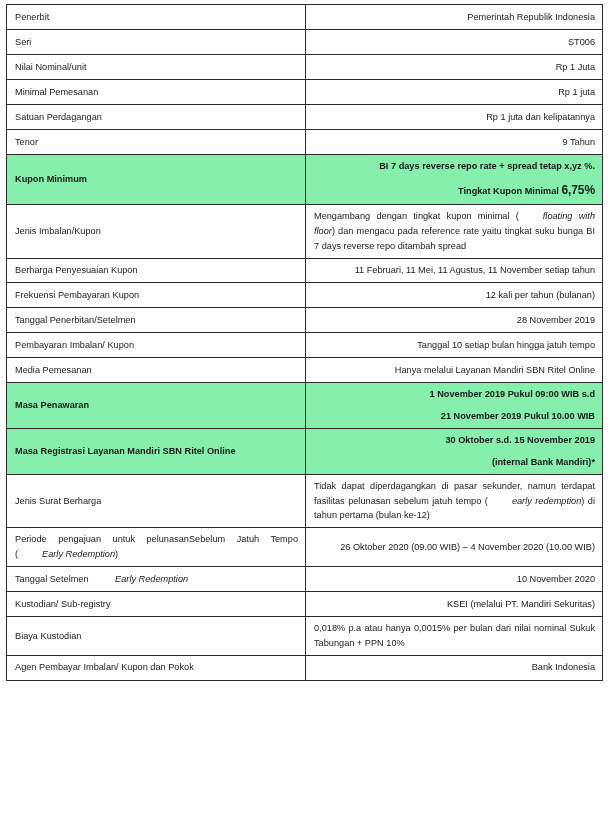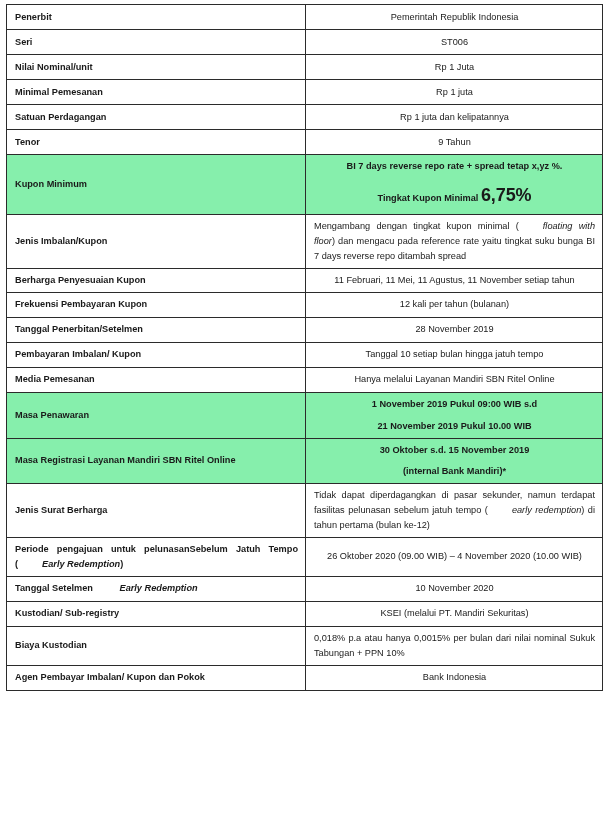--- a/index.html
+++ b/index.html
@@ -39,38 +39,38 @@
   table.spec-table td {
     border: 1px solid #2b2b2b;
     padding: 4px 7px 4px 8px;
     vertical-align: middle;
     background: #ffffff;
     word-wrap: break-word;
     overflow-wrap: break-word;
     hyphens: none;
   }
 
-  td.label { text-align: left; font-weight: bold; }
-  td.value { text-align: center; }
+  td.label { text-align: left; }
+  td.value { text-align: right; }
 
   
   td.justify { text-align: justify; text-align-last: left; }
 
   
   tr.hl > td {
     background: #86efac;
     font-weight: bold;
   }
 
   
   tr.single > td { height: 16px; }
 
   .ital { font-style: italic; padding-left: 24px; }
   .big-rate {
-    font-size: 18px;
+    font-size: 12px;
     font-weight: bold;
     letter-spacing: -0.1px;
   }
   .para { display: block; margin: 0; }
   .para + .para { margin-top: 7px; }
 </style>
 </head>
 <body>
 
 <div class="sheet">

